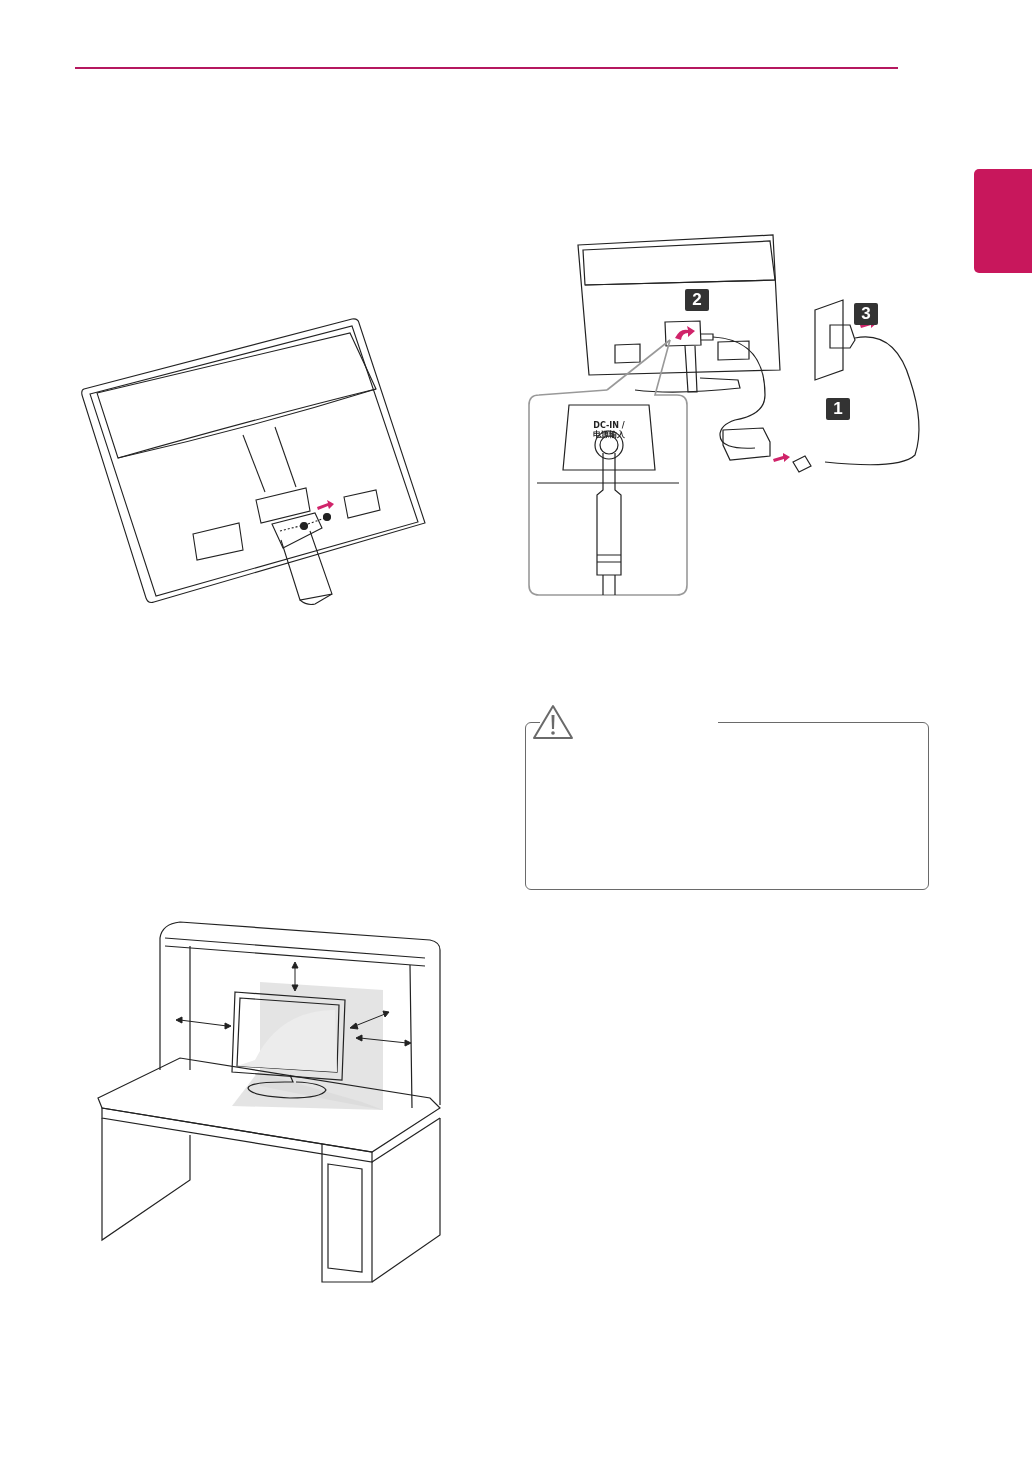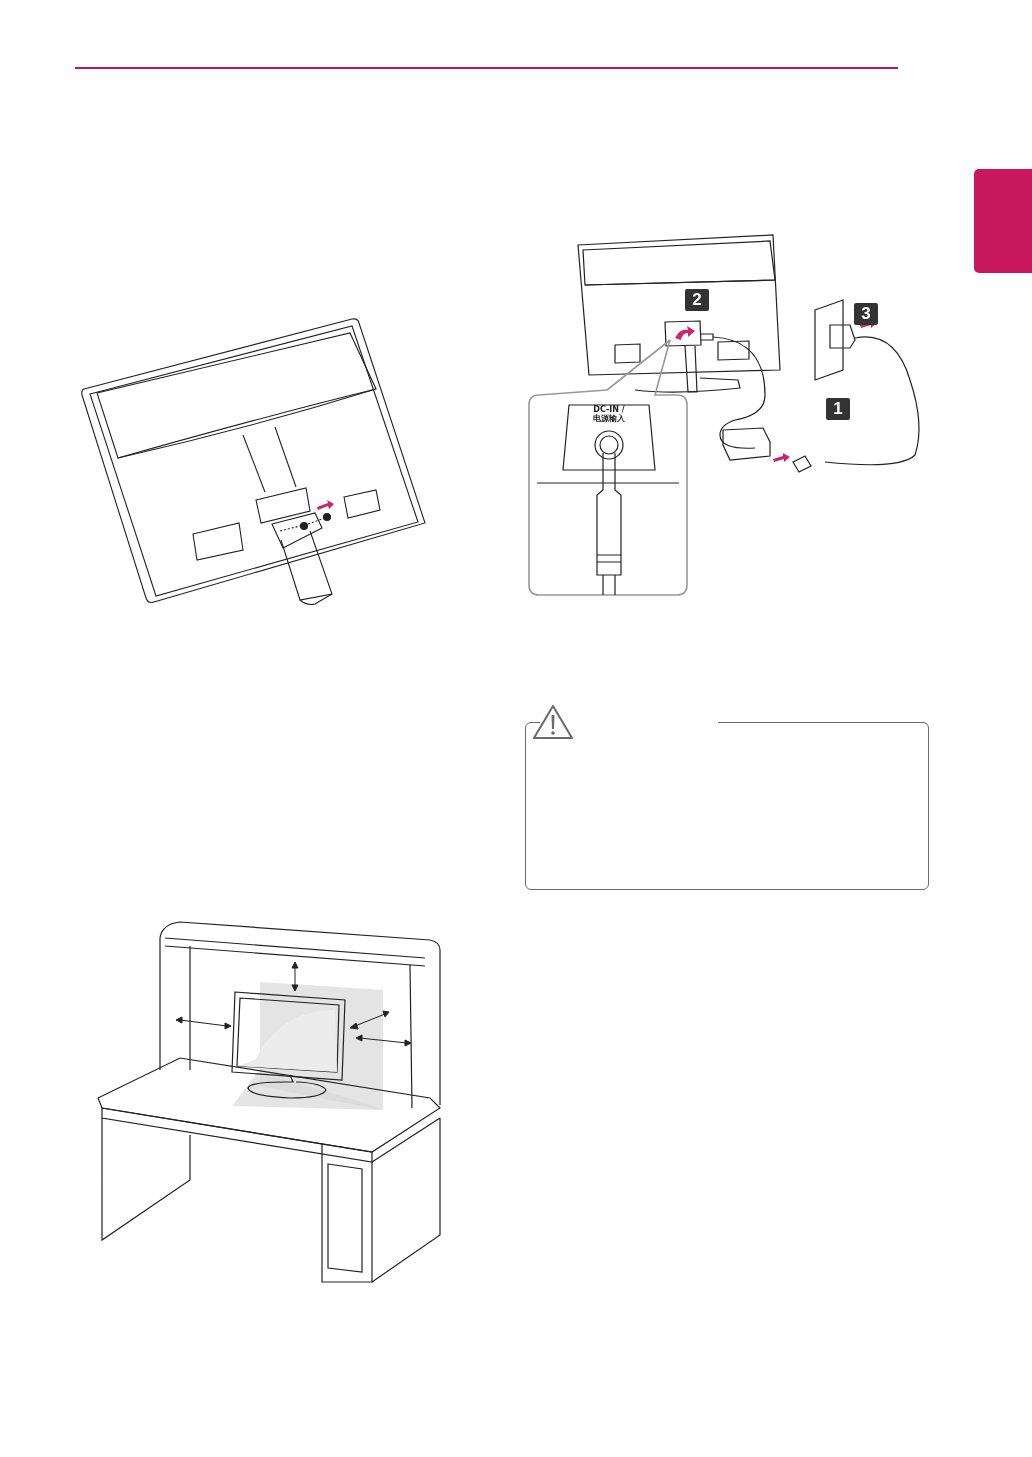--- a/index.html
+++ b/index.html
@@ -4,21 +4,21 @@
 <style>
   html, body { margin: 0; padding: 0; background: #ffffff; }
   body { width: 1032px; height: 1457px; position: relative; overflow: hidden; font-family: "Liberation Sans", sans-serif; }
   .header-rule { position: absolute; left: 75px; top: 67px; width: 823px; height: 2px; background: #b5185f; }
   .side-tab { position: absolute; left: 974px; top: 169px; width: 58px; height: 104px; background: #c8175c; border-radius: 5px 0 0 5px; }
   .fig { position: absolute; }
   .caution-box { position: absolute; left: 525px; top: 722px; width: 404px; height: 168px; border: 1.5px solid #6a6a6a; border-radius: 6px; box-sizing: border-box; }
   .caution-gap { position: absolute; left: 540px; top: 715px; width: 178px; height: 12px; background: #ffffff; }
   .caution-icon { position: absolute; left: 531px; top: 703px; width: 44px; height: 38px; }
   .badge { position: absolute; width: 24px; height: 22px; background: #333333; color: #ffffff; border-radius: 2px; font-weight: bold; font-size: 17px; line-height: 22px; text-align: center; }
-  .dc-label { position: absolute; font-family: "DejaVu Sans", sans-serif; font-size: 8px; font-weight: bold; line-height: 9px; color: #222; text-align: center; }
+  .dc-label { position: absolute; font-family: "DejaVu Sans", sans-serif; font-size: 8px; font-weight: bold; line-height: 9px; color: #222; text-align: center; margin-top: 16px; }
 </style>
 </head>
 <body>
 
 <div class="header-rule"></div>
 <div class="side-tab"></div>
 
 <svg class="fig" style="left:70px;top:310px" width="380" height="310" viewBox="0 0 380 310">
   <g fill="none" stroke="#222" stroke-width="1.1">
     <path d="M14 79 L282 9 Q288 8 289 13 L355 213 L84 292 Q78 294 76 288 L12 85 Q11 80 14 79 Z"></path>

